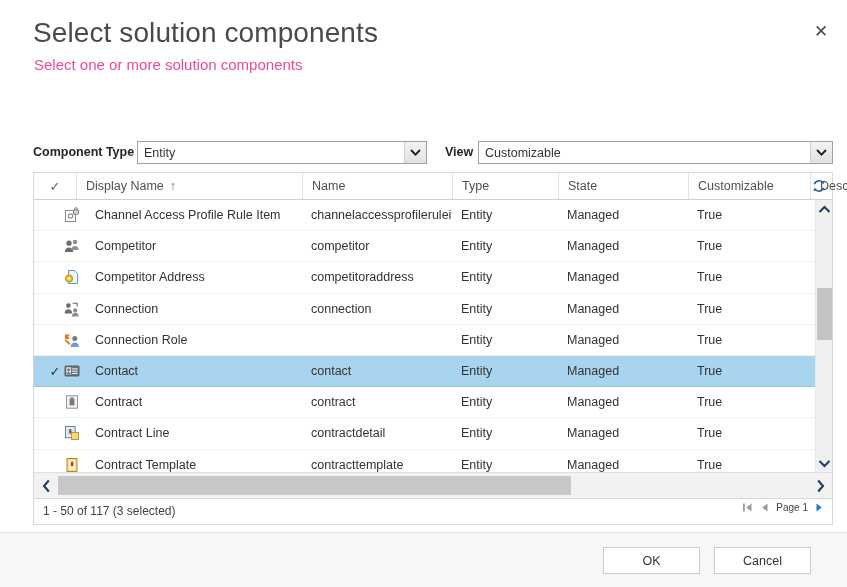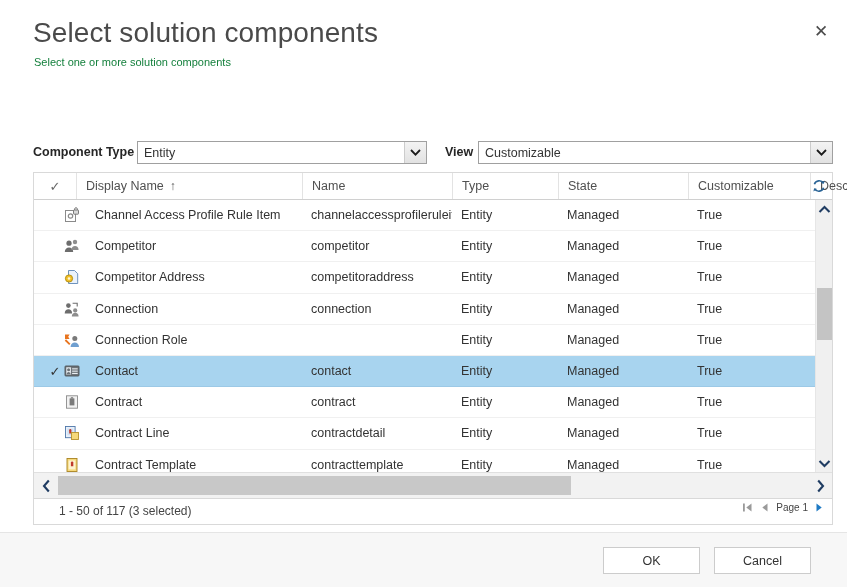--- a/index.html
+++ b/index.html
@@ -38,23 +38,23 @@
     font-size: 28px;
     font-weight: 300;
     color: #4a4a4a;
     letter-spacing: 0.1px;
     white-space: nowrap;
   }
   .dlg-subtitle {
     position: absolute;
     left: 34px;
     top: 56px;
-    font-size: 11px;
+    font-size: 15px;
     font-weight: 400;
-    color: #15803d;
+    color: #ec4899;
     white-space: nowrap;
   }
   .close-btn {
     position: absolute;
     right: 11px;
     top: 16px;
     width: 30px;
     height: 30px;
     display: flex;
     align-items: center;
@@ -312,21 +312,20 @@
     box-sizing: border-box;
     background: #ffffff;
   }
   .status-text {
     position: absolute;
     left: 9px;
     top: 5px;
     font-size: 12px;
     color: #444444;
     white-space: nowrap;
-    margin-left: 16px;
   }
   .pager {
     position: absolute;
     right: 8px;
     top: 3px;
     display: flex;
     align-items: center;
     gap: 7px;
     font-size: 10px;
     color: #444444;

